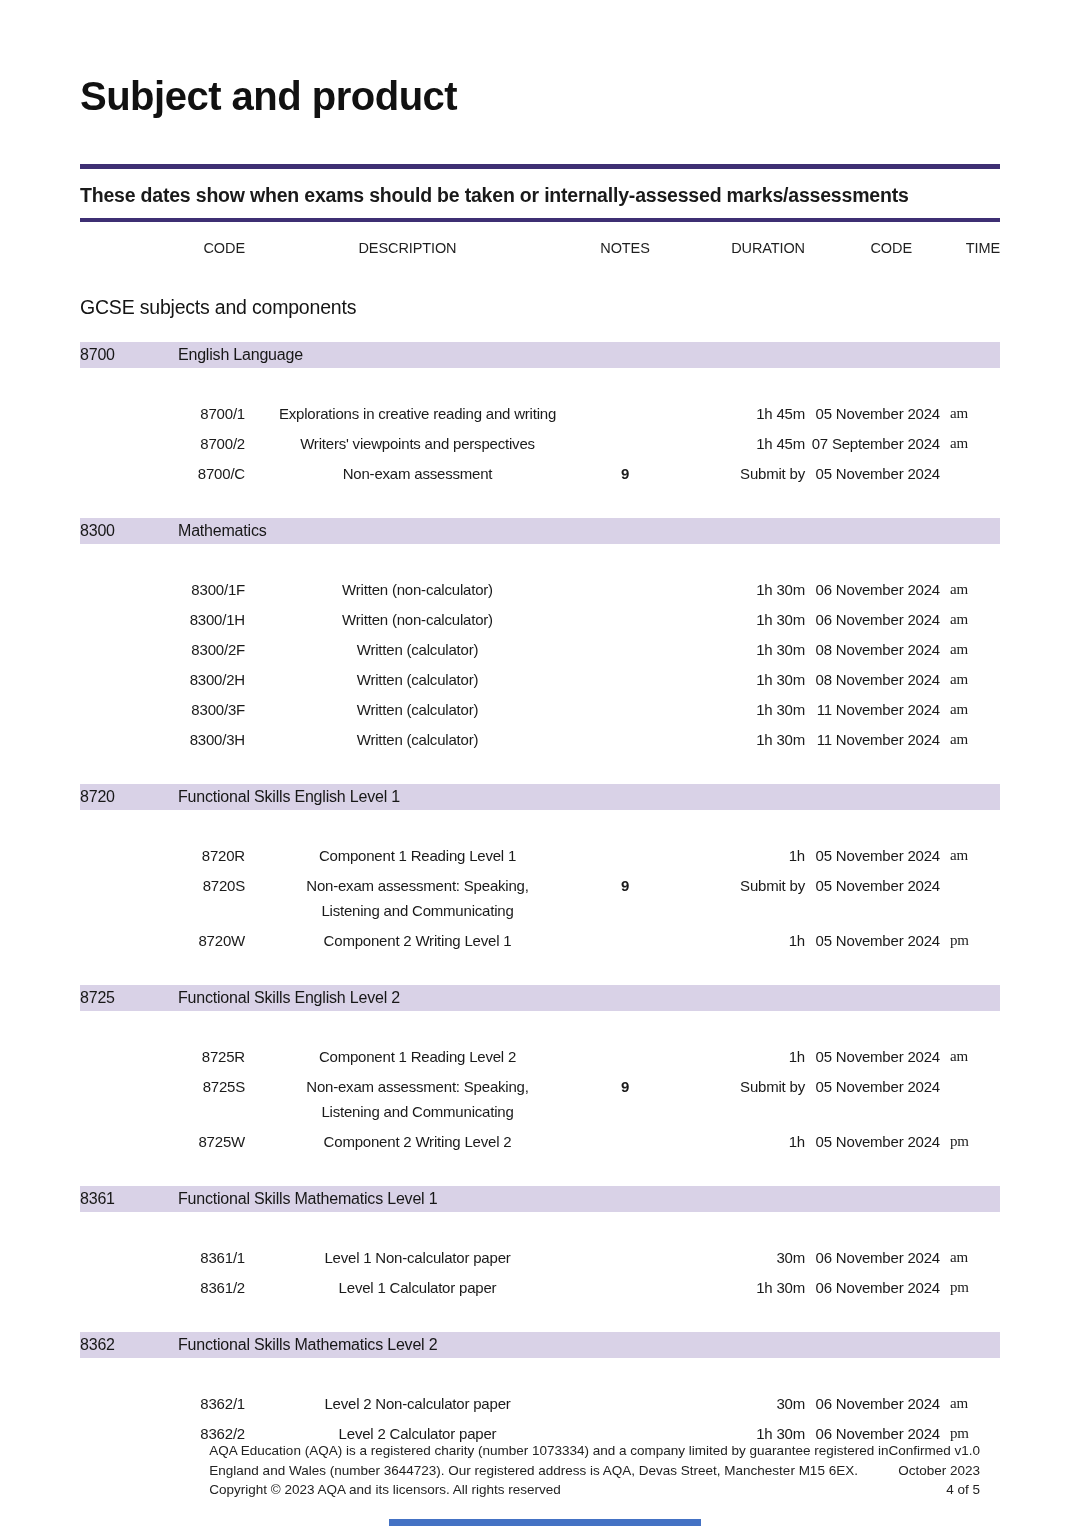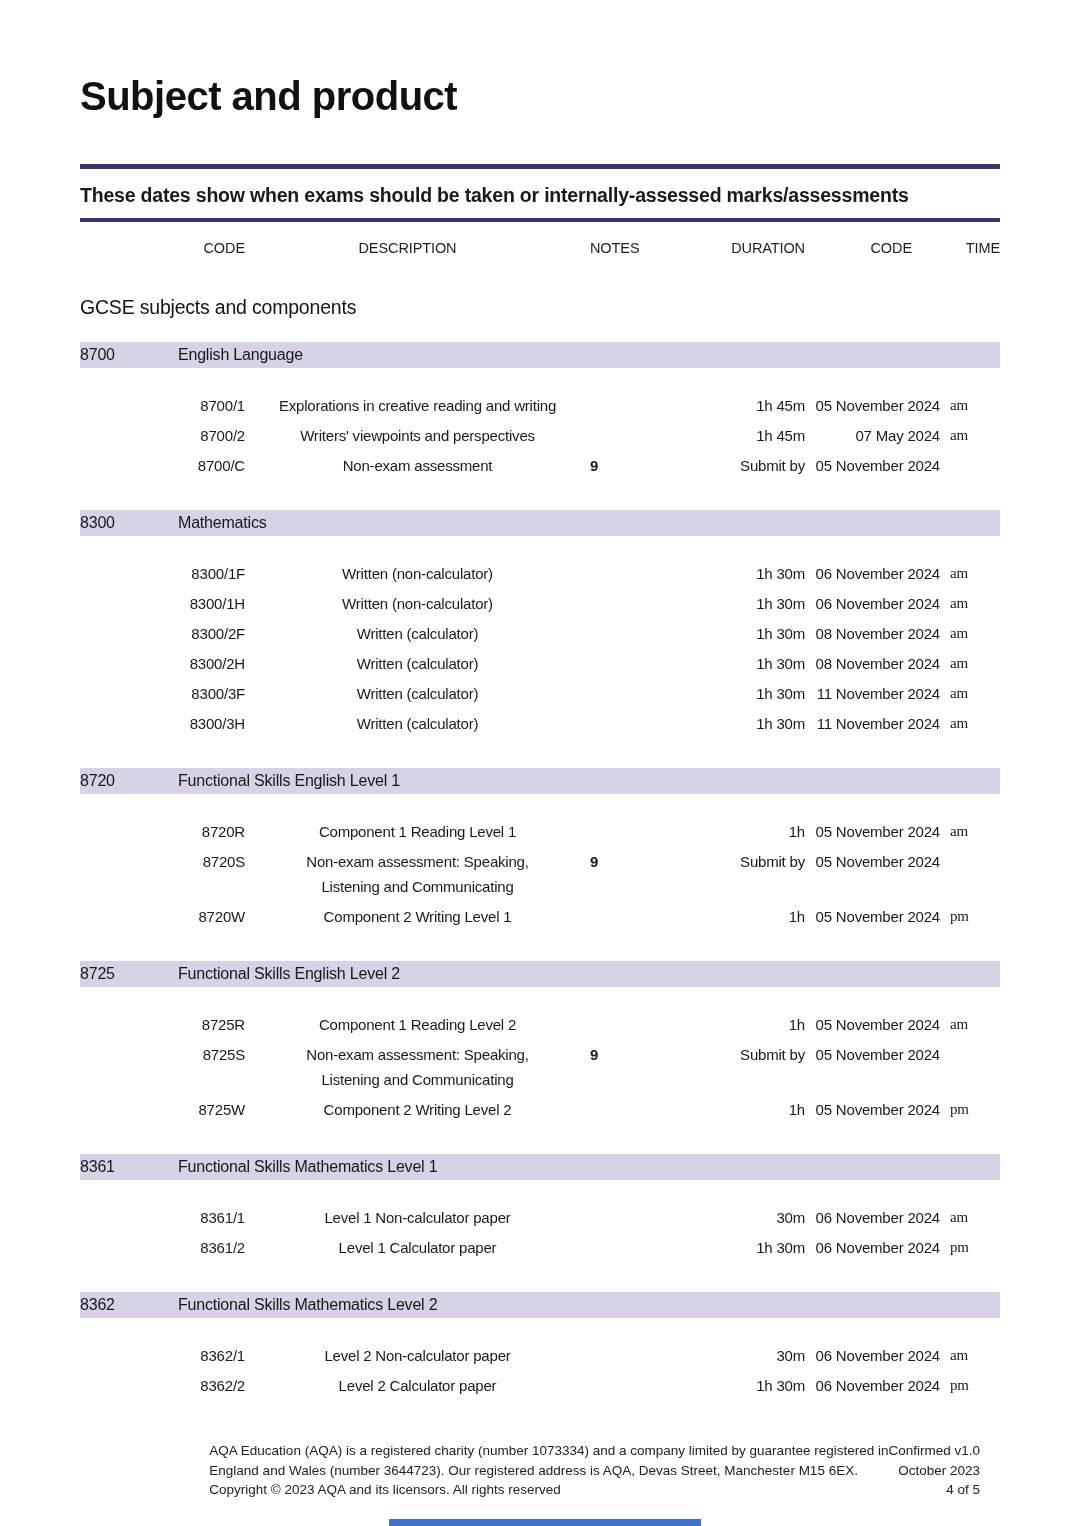--- a/index.html
+++ b/index.html
@@ -20,40 +20,40 @@
   .intro { margin-top:13px; font-weight:700; font-size:19.5px; line-height:27px; letter-spacing:-0.2px; }
 
   .grid {
     display:grid;
     grid-template-columns:165px 345px 70px 145px 135px 60px;
     width:920px;
   }
   .col-headers { margin-top:18px; font-size:14.5px; color:#1f1f1f; letter-spacing:-0.1px; }
   .cc { padding-left:61px; text-align:right; }
   .cd { text-align:center; padding-left:0; }
-  .cn { }
+  .cn { text-align:center; }
   .cu { text-align:right; padding-right:0; }
   .ca { text-align:right; }
   .ct { text-align:right; }
   .col-headers .cd { margin-left:-20px; }
   .col-headers .ca { padding-right:28px; }
 
   .section-heading { font-size:19.5px; line-height:22px; letter-spacing:-0.2px; color:#141414; }
   .sh-first { margin-top:40px; margin-bottom:24px; }
   .sh-later { margin-top:30px; margin-bottom:22px; }
 
   .band {
     background:#d9d2e7; height:26px; display:grid;
     grid-template-columns:98px 1fr; align-items:center;
     font-size:16px; letter-spacing:-0.2px; color:#171717;
   }
   .band .b-code { padding-left:0; }
 
   .rows { padding:28px 0 24px 0; font-size:15px; letter-spacing:-0.2px; }
-  .row { line-height:19px; margin-bottom:11px; align-items:start; }
+  .row { line-height:19px; margin-bottom:11px; align-items:start;margin-top:8px; }
   .row .cn { font-weight:700; }
   .row .ct { text-align:left; padding-left:10px;font-family:Liberation Serif, serif; }
   .desc2 { line-height:19px; margin-top:6px; }
 
   .footer {
     position:absolute; left:0; top:1441px; width:1080px;
     padding-left:110px; padding-right:100px;
     display:flex; justify-content:flex-end;
     font-size:13.5px; line-height:19.5px; color:#222; letter-spacing:0;
   }
@@ -101,21 +101,21 @@
           <div class="cn"></div>
           <div class="cu">1h 45m</div>
           <div class="ca">05 November 2024</div>
           <div class="ct">am</div>
         </div>
         <div class="grid row">
           <div class="cc">8700/2</div>
           <div class="cd">Writers' viewpoints and perspectives</div>
           <div class="cn"></div>
           <div class="cu">1h 45m</div>
-          <div class="ca">07 May 2024</div>
+          <div class="ca">07 September 2024</div>
           <div class="ct">am</div>
         </div>
         <div class="grid row">
           <div class="cc">8700/C</div>
           <div class="cd">Non-exam assessment</div>
           <div class="cn">9</div>
           <div class="cu">Submit by</div>
           <div class="ca">05 November 2024</div>
           <div class="ct"></div>
         </div>

